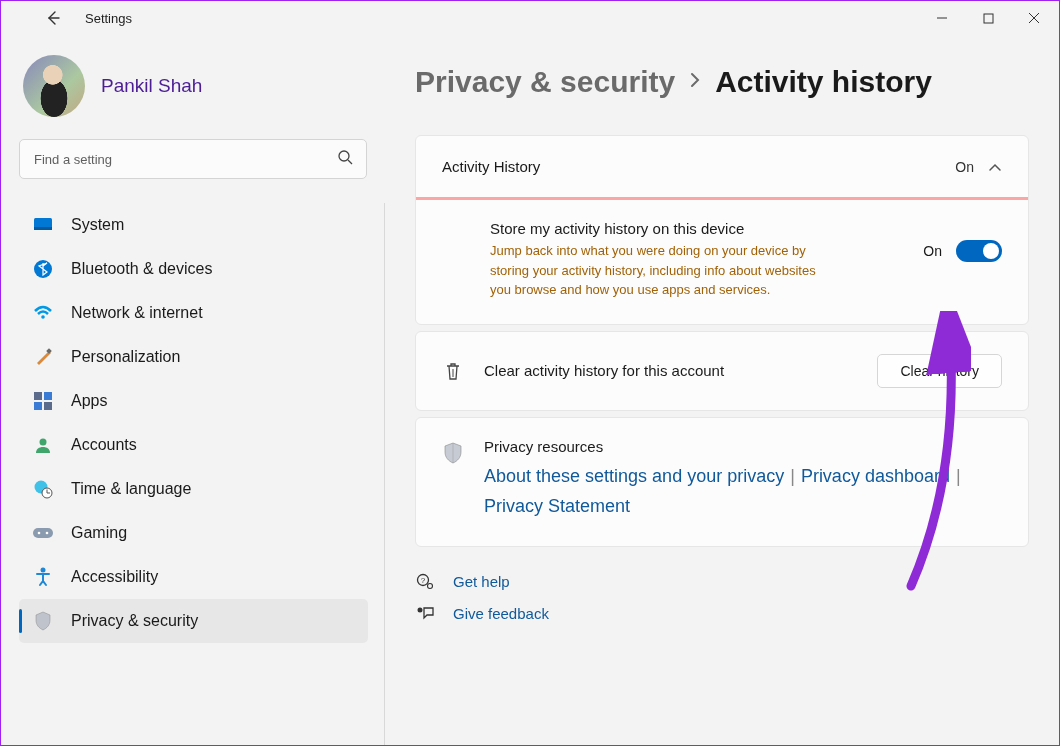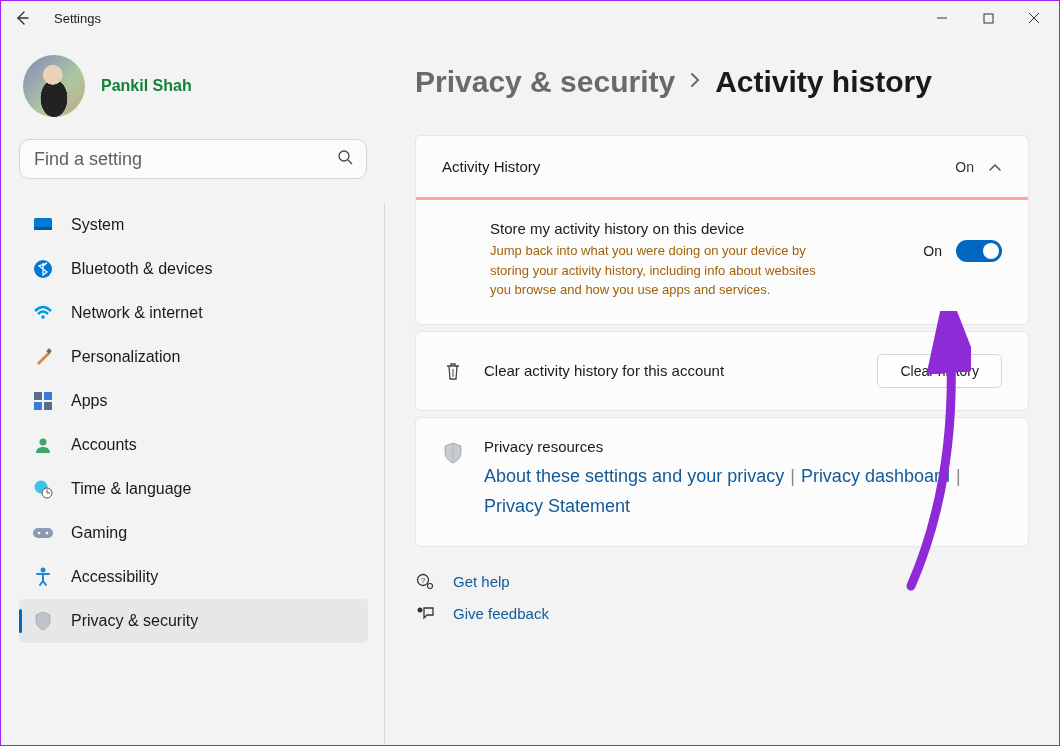--- a/index.html
+++ b/index.html
@@ -10,33 +10,34 @@
     height: 746px;
     overflow: hidden;
     border: 1px solid #a020f0;
     position: relative;
   }
   .titlebar {
     height: 34px;
     display: flex;
     align-items: center;
     padding-left: 13px;
+    margin-left: 31px;
   }
   .titlebar .back { width:16px;height:16px;display:flex;align-items:center;justify-content:center;cursor:pointer;margin-right:24px;color:#333;}
   .titlebar .appname{font-size:13px;color:#222;}
   .win-controls{position:absolute;right:2px;top:2px;display:flex;}
   .win-btn{width:46px;height:30px;display:flex;align-items:center;justify-content:center;font-size:13px;color:#444;}
   .container{display:flex;height:calc(100% - 34px);}
   .sidebar{width:384px;padding:20px 18px 0 18px;display:flex;flex-direction:column;}
   .user-row{display:flex;align-items:center;gap:16px;margin-bottom:22px;padding-left:4px;}
   .avatar{width:62px;height:62px;border-radius:50%;background:linear-gradient(135deg,#88b 0%,#abc8a0 60%,#c3a782 100%);position:relative;overflow:hidden;}
   .avatar::after{content:"";position:absolute;inset:0;background:radial-gradient(circle at 48% 32%,#e9d2b8 0 18%,transparent 19%),radial-gradient(ellipse at 50% 70%,#222 0 30%,transparent 31%);}
-  .username{font-size:16px;font-weight:700;color:#15803d;}
+  .username{font-size:19px;font-weight:400;color:#4c1d95;}
   .search-wrap{position:relative;margin-bottom:24px;}
-  .search-input{width:100%;height:40px;border:1px solid #d4d4d4;border-radius:10px;background:#fbfbfb;padding:0 40px 0 14px;font-size:18px;color:#5f5f5f;outline:none;}
+  .search-input{width:100%;height:40px;border:1px solid #d4d4d4;border-radius:5px;background:#fbfbfb;padding:0 40px 0 14px;font-size:13px;color:#5f5f5f;outline:none;}
   .search-input::placeholder{color:#5f5f5f;}
   .search-icon{position:absolute;right:14px;top:50%;transform:translateY(-50%);color:#444;}
   .nav{flex:1;overflow-y:auto;border-right:1px solid #d8d8d8;margin-right:-18px;padding-right:16px;}
   .nav-item{display:flex;align-items:center;gap:18px;height:44px;padding:0 14px;border-radius:5px;font-size:16px;color:#1a1a1a;cursor:pointer;position:relative;}
   .nav-item.selected{background:#e7e7e7;}
   .nav-item.selected::before{content:"";position:absolute;left:0;top:10px;bottom:10px;width:3px;background:#0067c0;border-radius:3px;}
   .nav-icon{width:20px;height:20px;display:flex;align-items:center;justify-content:center;flex-shrink:0;}
   .main{flex:1;padding:30px 30px 0 30px;overflow-y:auto;}
   .breadcrumb{display:flex;align-items:center;gap:14px;margin-bottom:36px;flex-wrap:wrap;}
   .bc-parent{font-size:30px;font-weight:600;color:#6a6a6a;cursor:pointer;}

